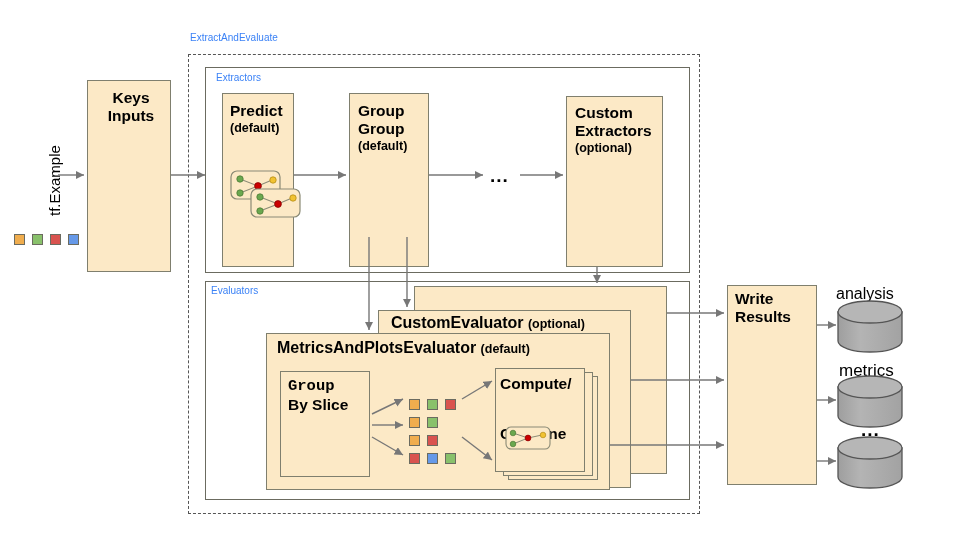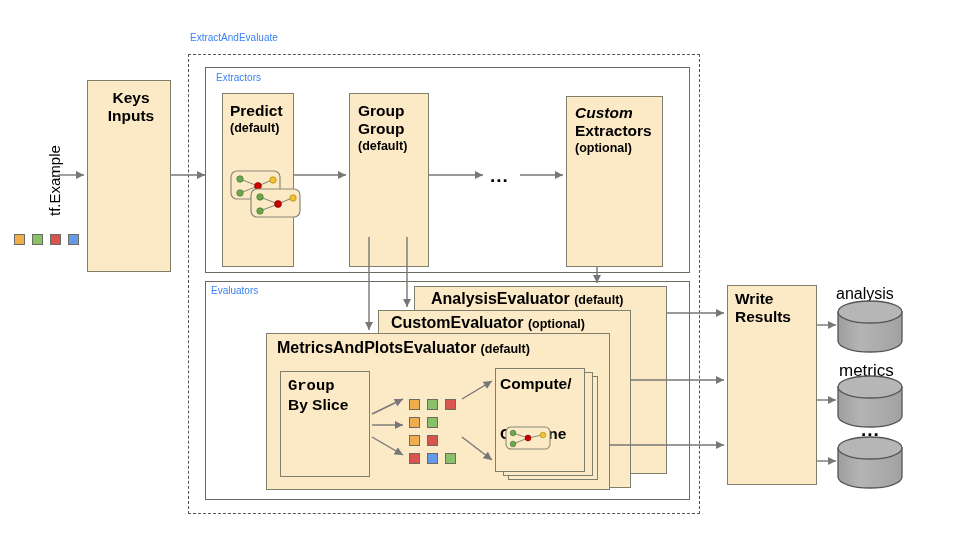--- a/index.html
+++ b/index.html
@@ -54,32 +54,28 @@
   <div class="lbl sub" style="left:230px;top:121px;">(default)</div>
 
   <div class="box" style="left:349px;top:93px;width:80px;height:174px;"></div>
   <div class="lbl ttl" style="left:358px;top:102px;">Group</div>
   <div class="lbl ttl" style="left:358px;top:120px;">Group</div>
   <div class="lbl sub" style="left:358px;top:139px;">(default)</div>
 
   <div class="dots" style="left:490px;top:165px;">...</div>
 
   <div class="box" style="left:566px;top:96px;width:97px;height:171px;"></div>
-  <div class="lbl ttl" style="left:575px;top:104px;font-style:italic;">Custom</div>
+  <div class="lbl ttl" style="left:575px;top:104px;">Custom</div>
   <div class="lbl ttl" style="left:575px;top:122px;">Extractors</div>
   <div class="lbl sub" style="left:575px;top:141px;">(optional)</div>
 
   <div class="plain" style="left:205px;top:281px;width:485px;height:219px;"></div>
   <div class="grouptitle" style="left:211px;top:285px;">Evaluators</div>
 
   <div class="box" style="left:414px;top:286px;width:253px;height:188px;"></div>
-  <div style="position:absolute;left:431px;top:290px;white-space:nowrap;">
-    <span class="lbl ttl-lg" style="position:static;">AnalysisEvaluator</span>
-    <span class="sub" style="position:static;">(default)</span>
-  </div>
 
   <div class="box" style="left:378px;top:310px;width:253px;height:178px;"></div>
   <div style="position:absolute;left:391px;top:314px;white-space:nowrap;">
     <span class="lbl ttl-lg" style="position:static;">CustomEvaluator</span>
     <span class="sub" style="position:static;">(optional)</span>
   </div>
 
   <div class="box" style="left:266px;top:333px;width:344px;height:157px;"></div>
   <div style="position:absolute;left:277px;top:339px;white-space:nowrap;text-align:right;">
     <span class="lbl ttl-lg" style="position:static;">MetricsAndPlotsEvaluator</span>

